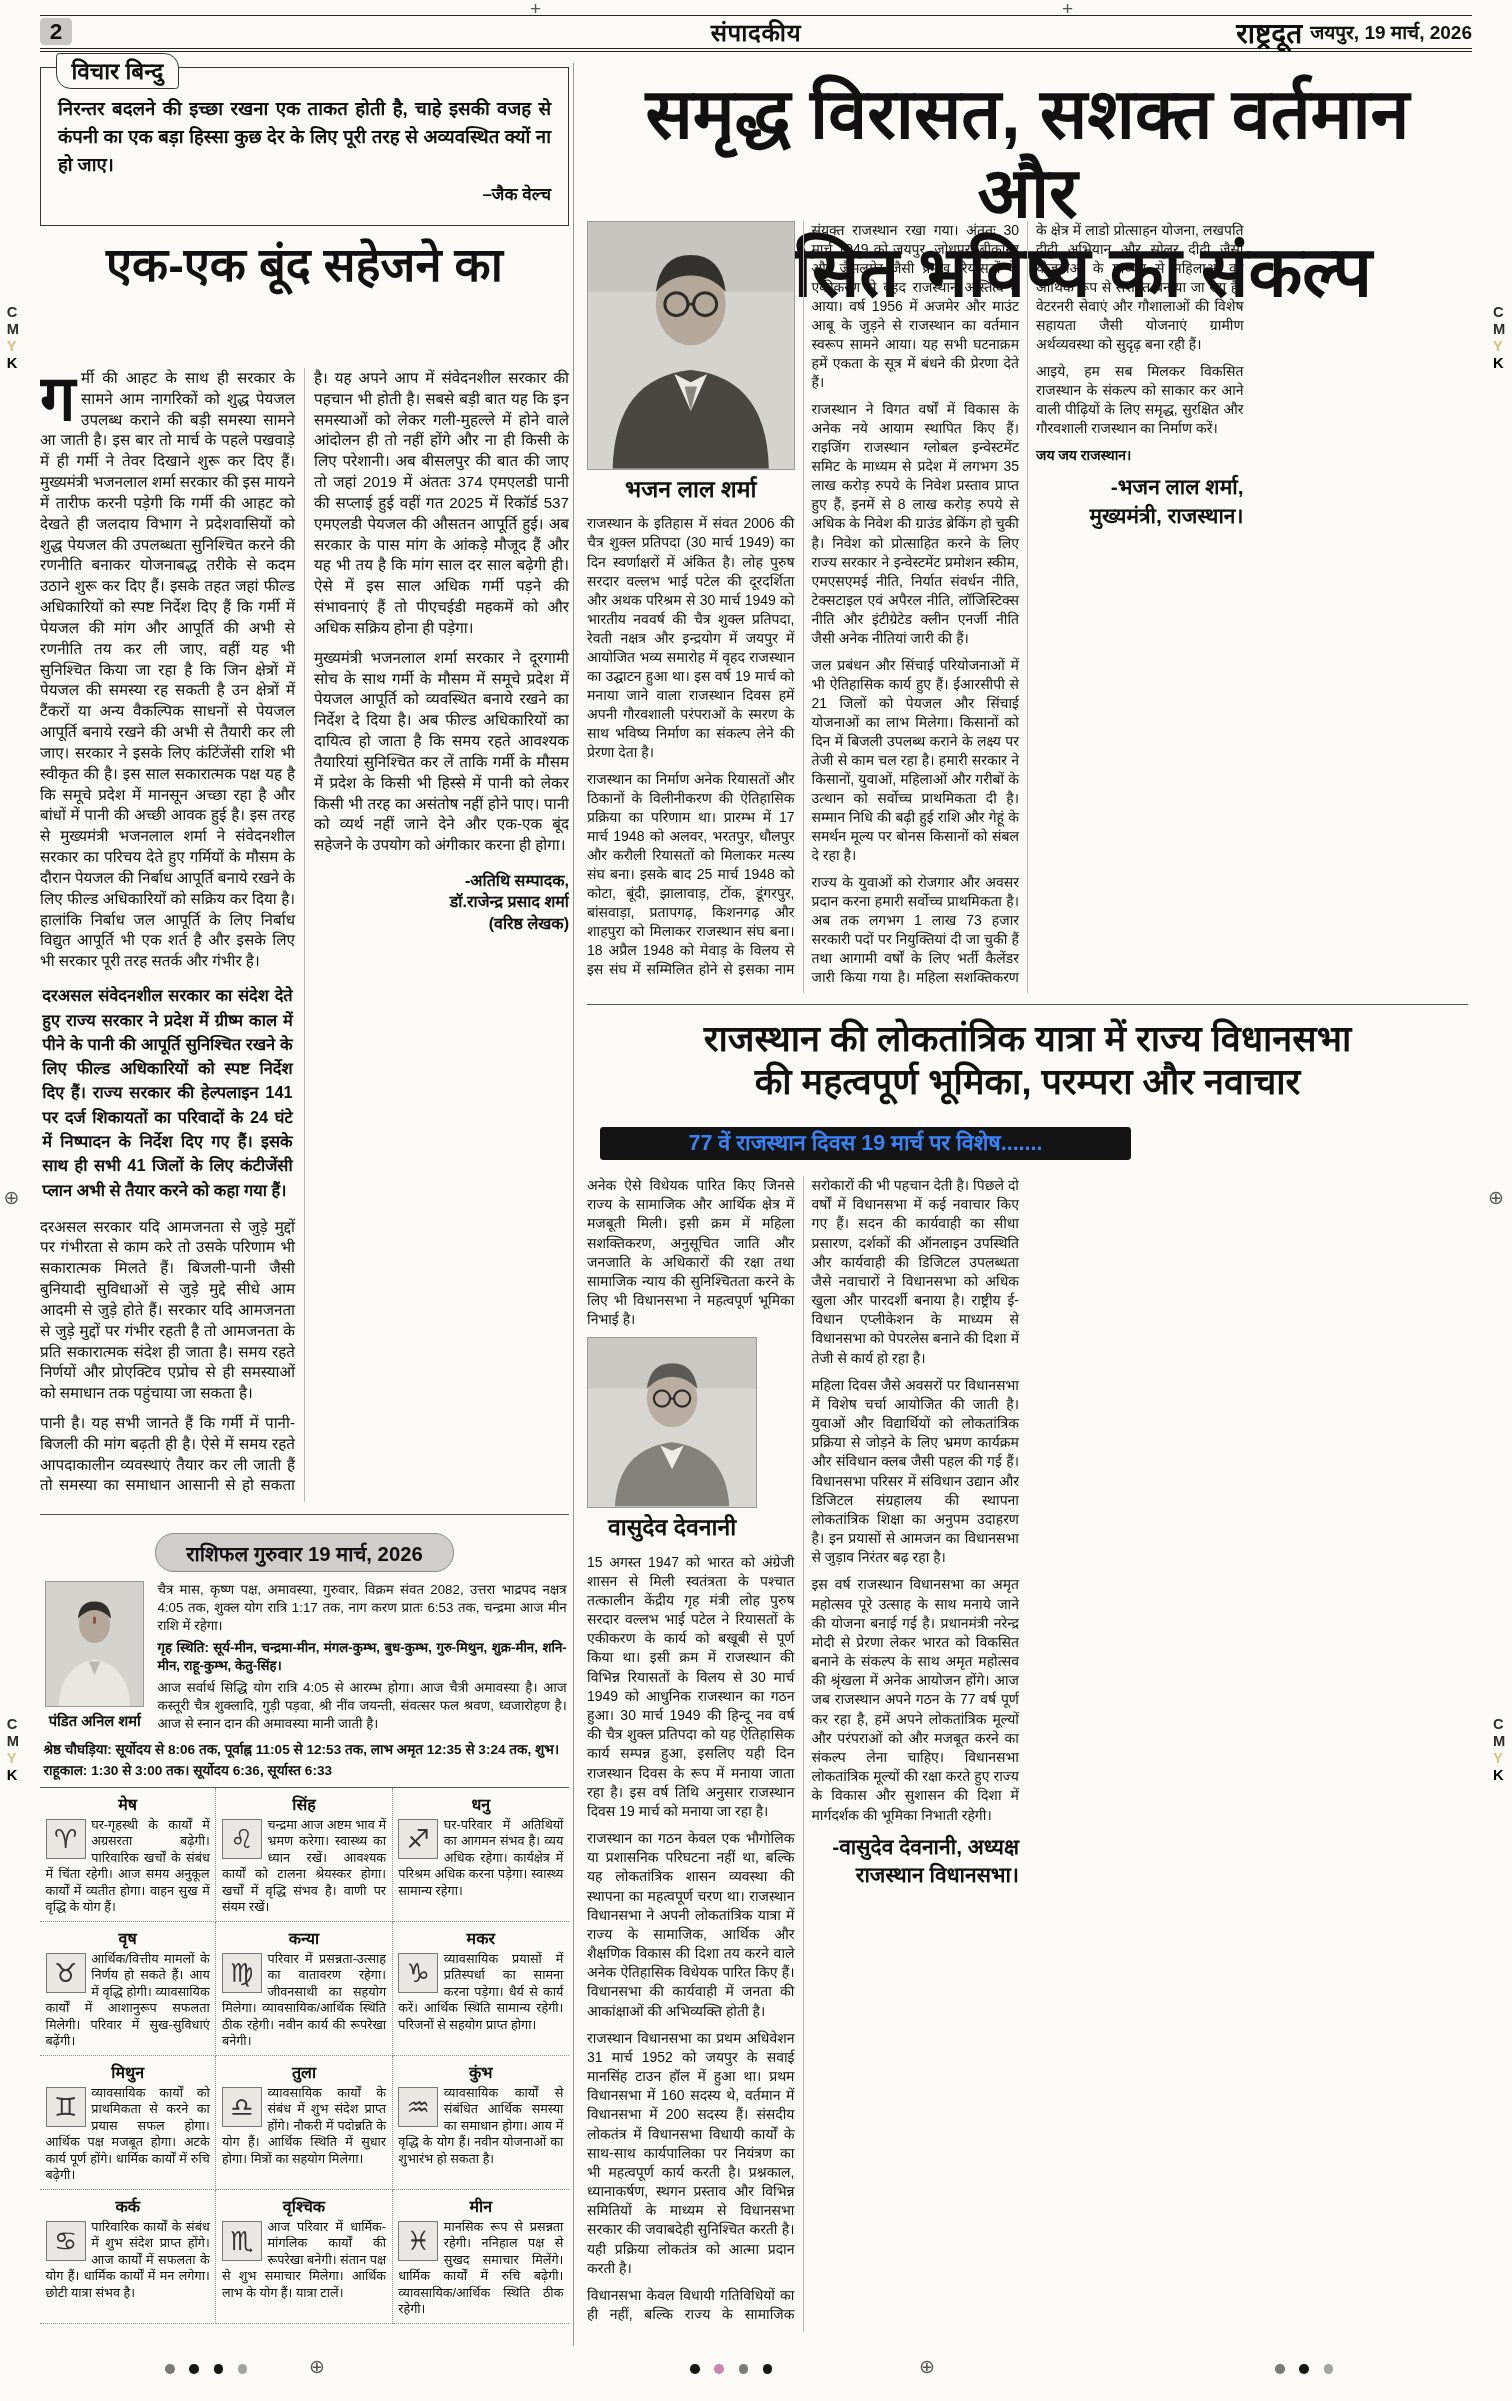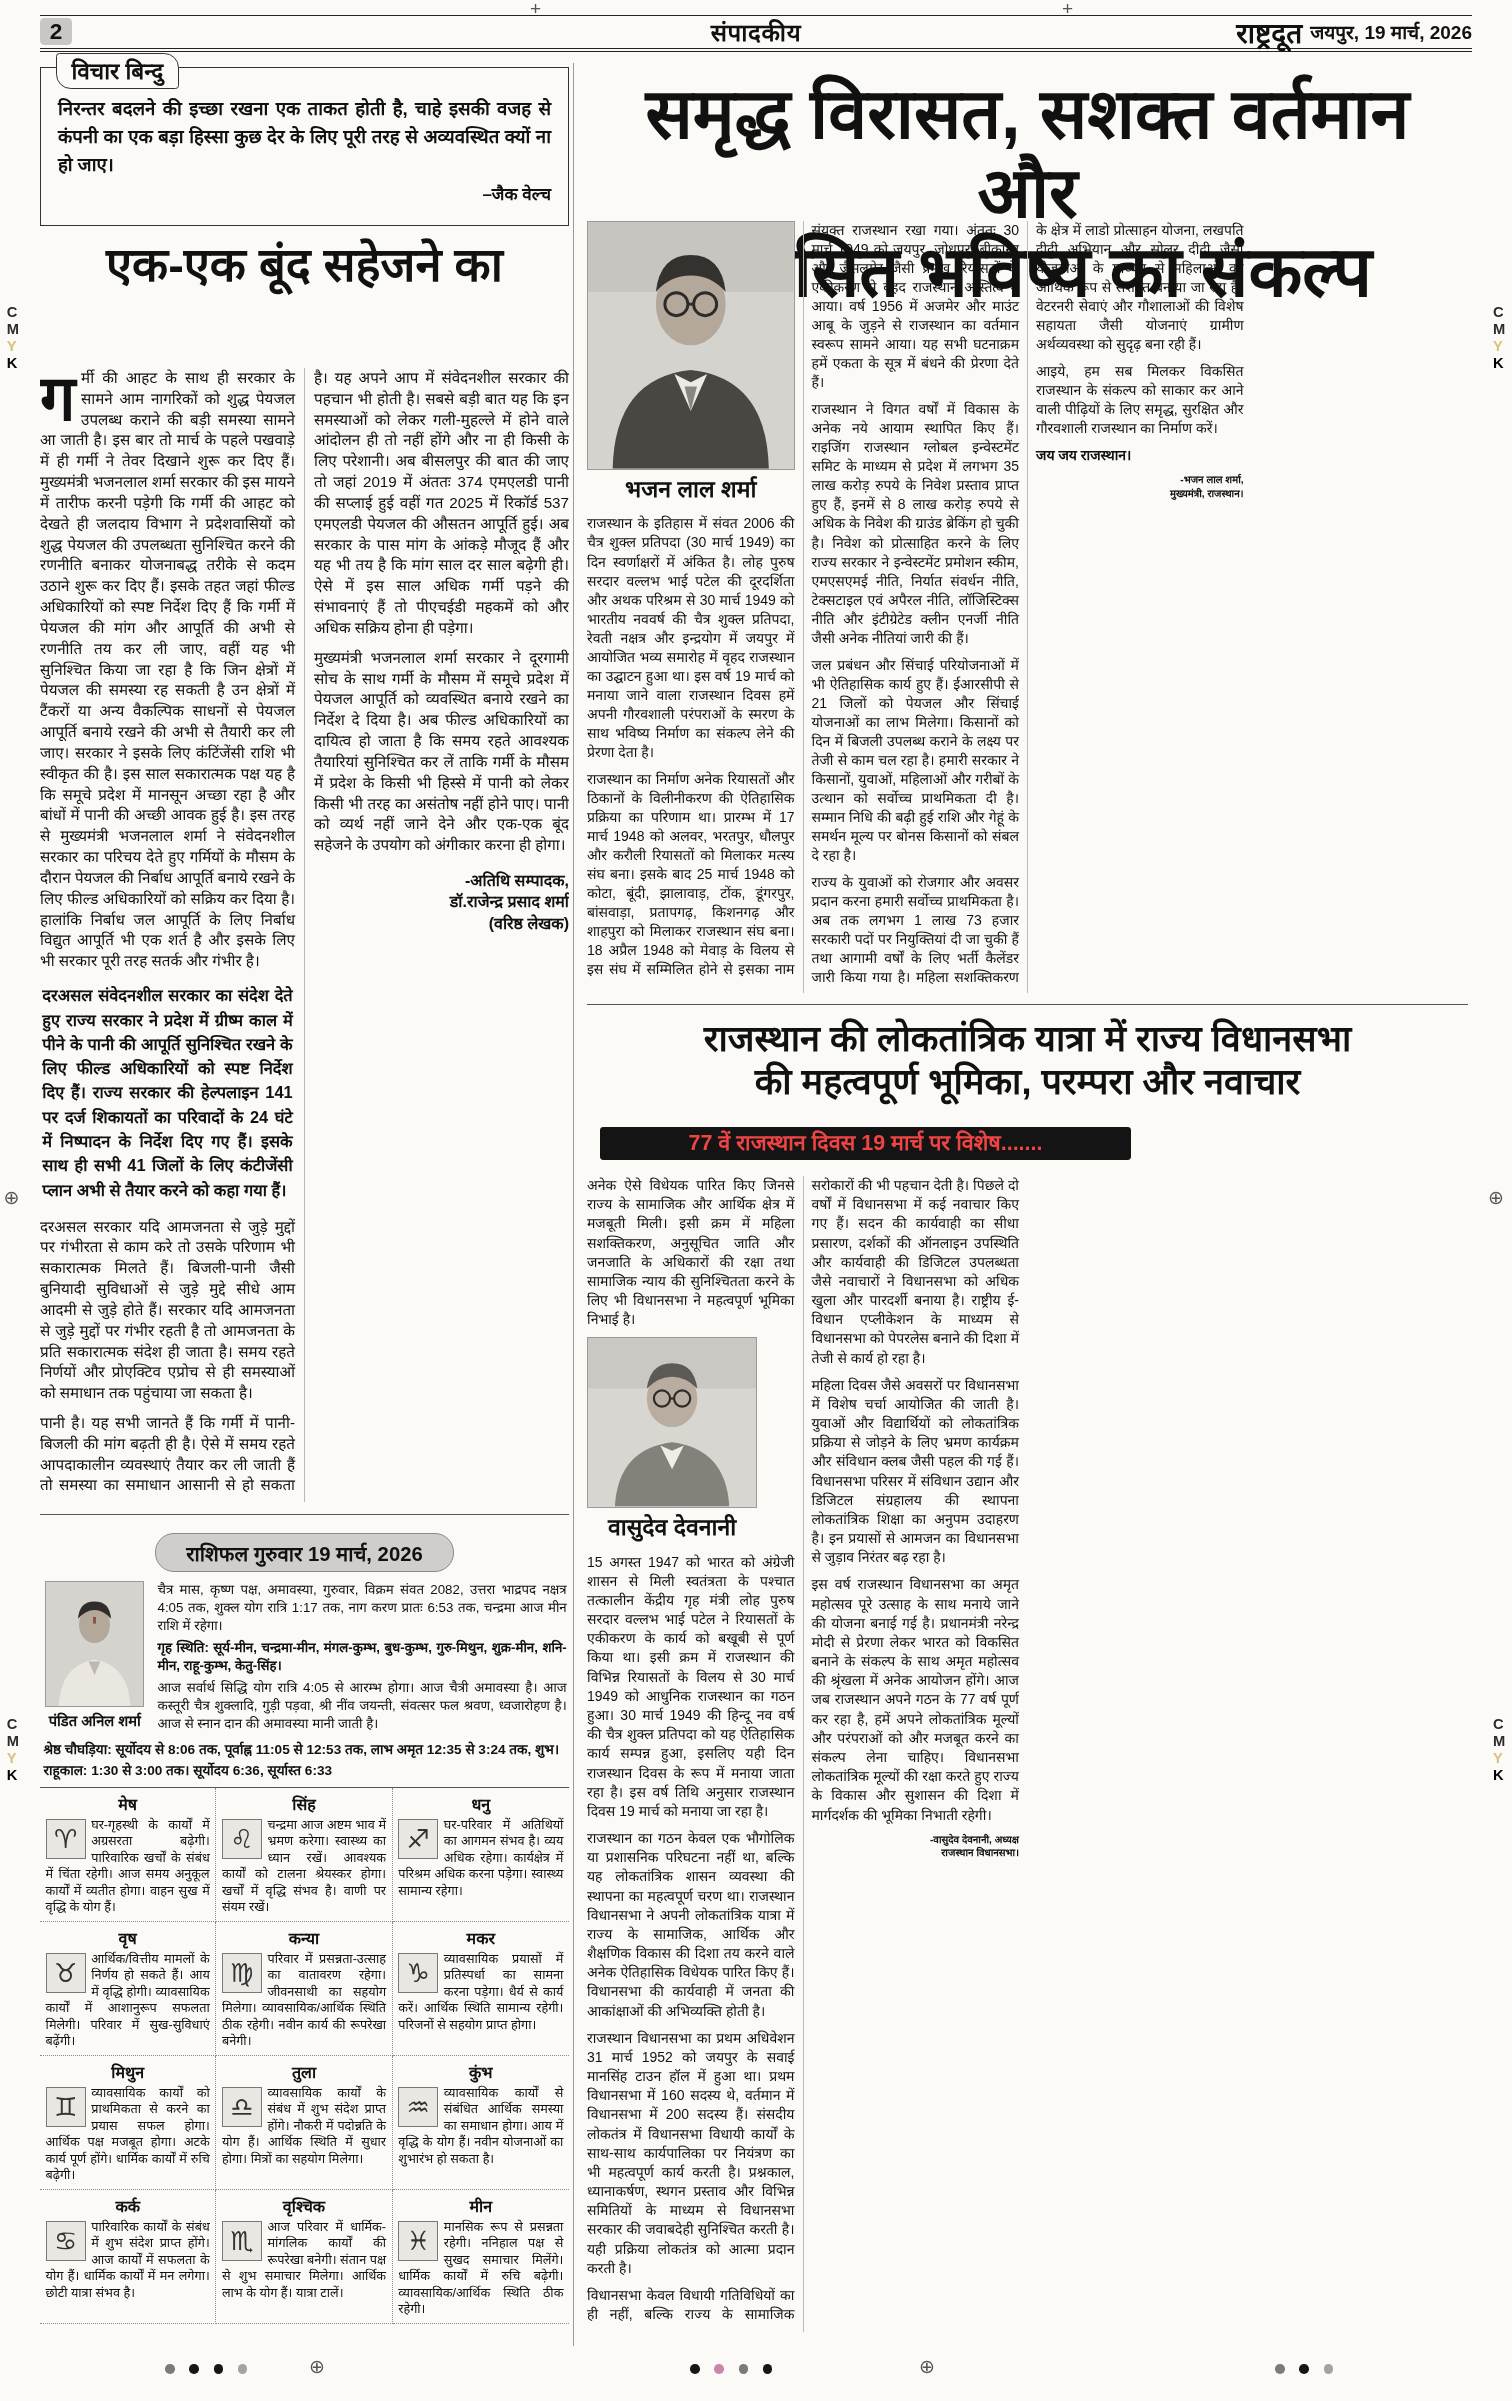--- a/index.html
+++ b/index.html
@@ -63,29 +63,29 @@
   .ma-body {
     position:absolute; left:587px; top:221px; width:881px; height:772px;
     column-count:4; column-gap:17px; column-rule:0.6px solid #b9b8b4; column-fill:auto;
     font-size:14px; line-height:1.36; text-align:justify; overflow:hidden;
   }
   .ma-body p { margin-bottom:8px; }
   figure.photo { break-inside:avoid; margin:0 0 8px 0; text-align:center; }
   figure.photo svg { width:100%; display:block; border:0.6px solid #999; background:#d9d8d3; }
   figure.photo figcaption { font-size:23px; font-weight:700; padding:4.5px 0 1.1px 0; }
   .signoff { font-weight:800; }
-  .byline { text-align:right; font-weight:800; font-size:10px; line-height:1.35; margin-top:5.6px; }
+  .byline { text-align:right; font-weight:800; font-size:21px; line-height:1.35; margin-top:5.6px; }
   
   .as-head {
     position:absolute; left:587px; top:1017px; width:881px;
     text-align:center; font-size:36px; font-weight:800; line-height:1.2;
   }
   .kicker {
     position:absolute; left:600px; top:1127px; width:531px; height:33px;
-    background:#141414; color:#ef4444; font-size:21.5px; font-weight:800;
+    background:#141414; color:#3b82f6; font-size:21.5px; font-weight:800;
     line-height:33px; text-align:center; border-radius:3.4px;
   }
   .as-body {
     position:absolute; left:587px; top:1176px; width:881px; height:1156px;
     column-count:4; column-gap:17px; column-rule:0.6px solid #b9b8b4; column-fill:auto;
     font-size:14px; line-height:1.37; text-align:justify; overflow:hidden;
   }
   .as-body p { margin-bottom:8px; }
   .speaker-fig { width:82%; margin:3.4px auto 8px auto; }
   

